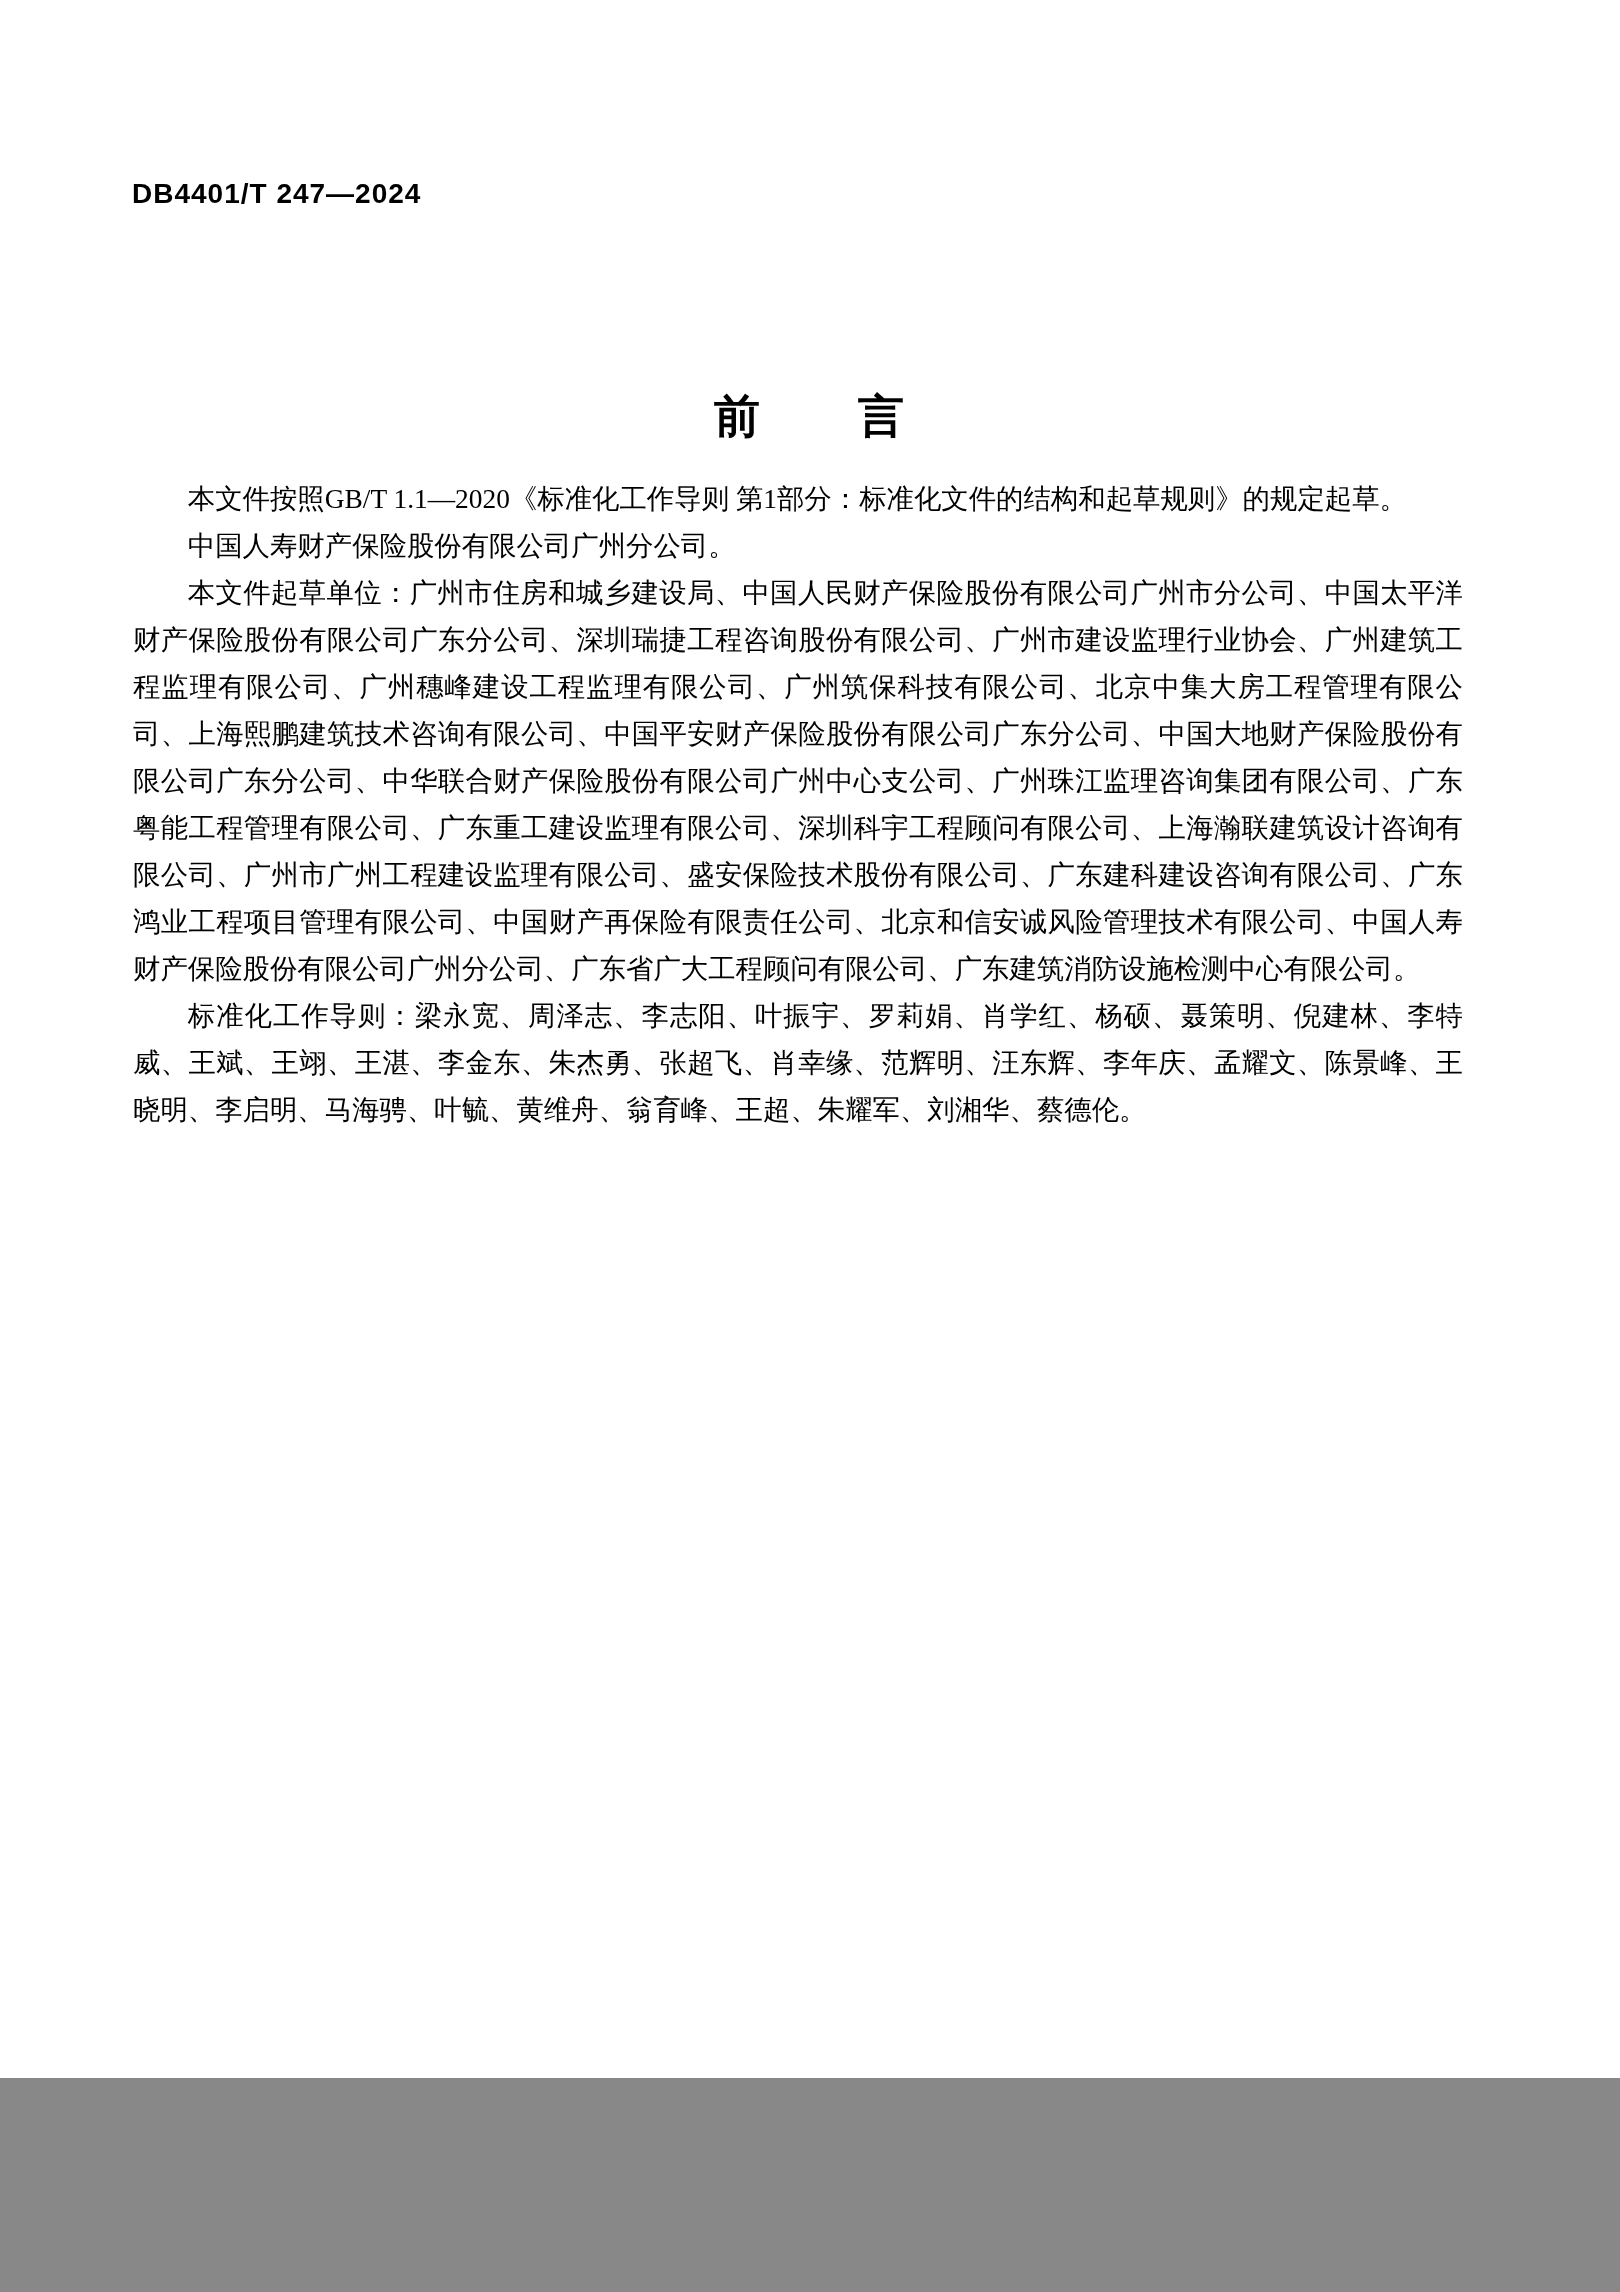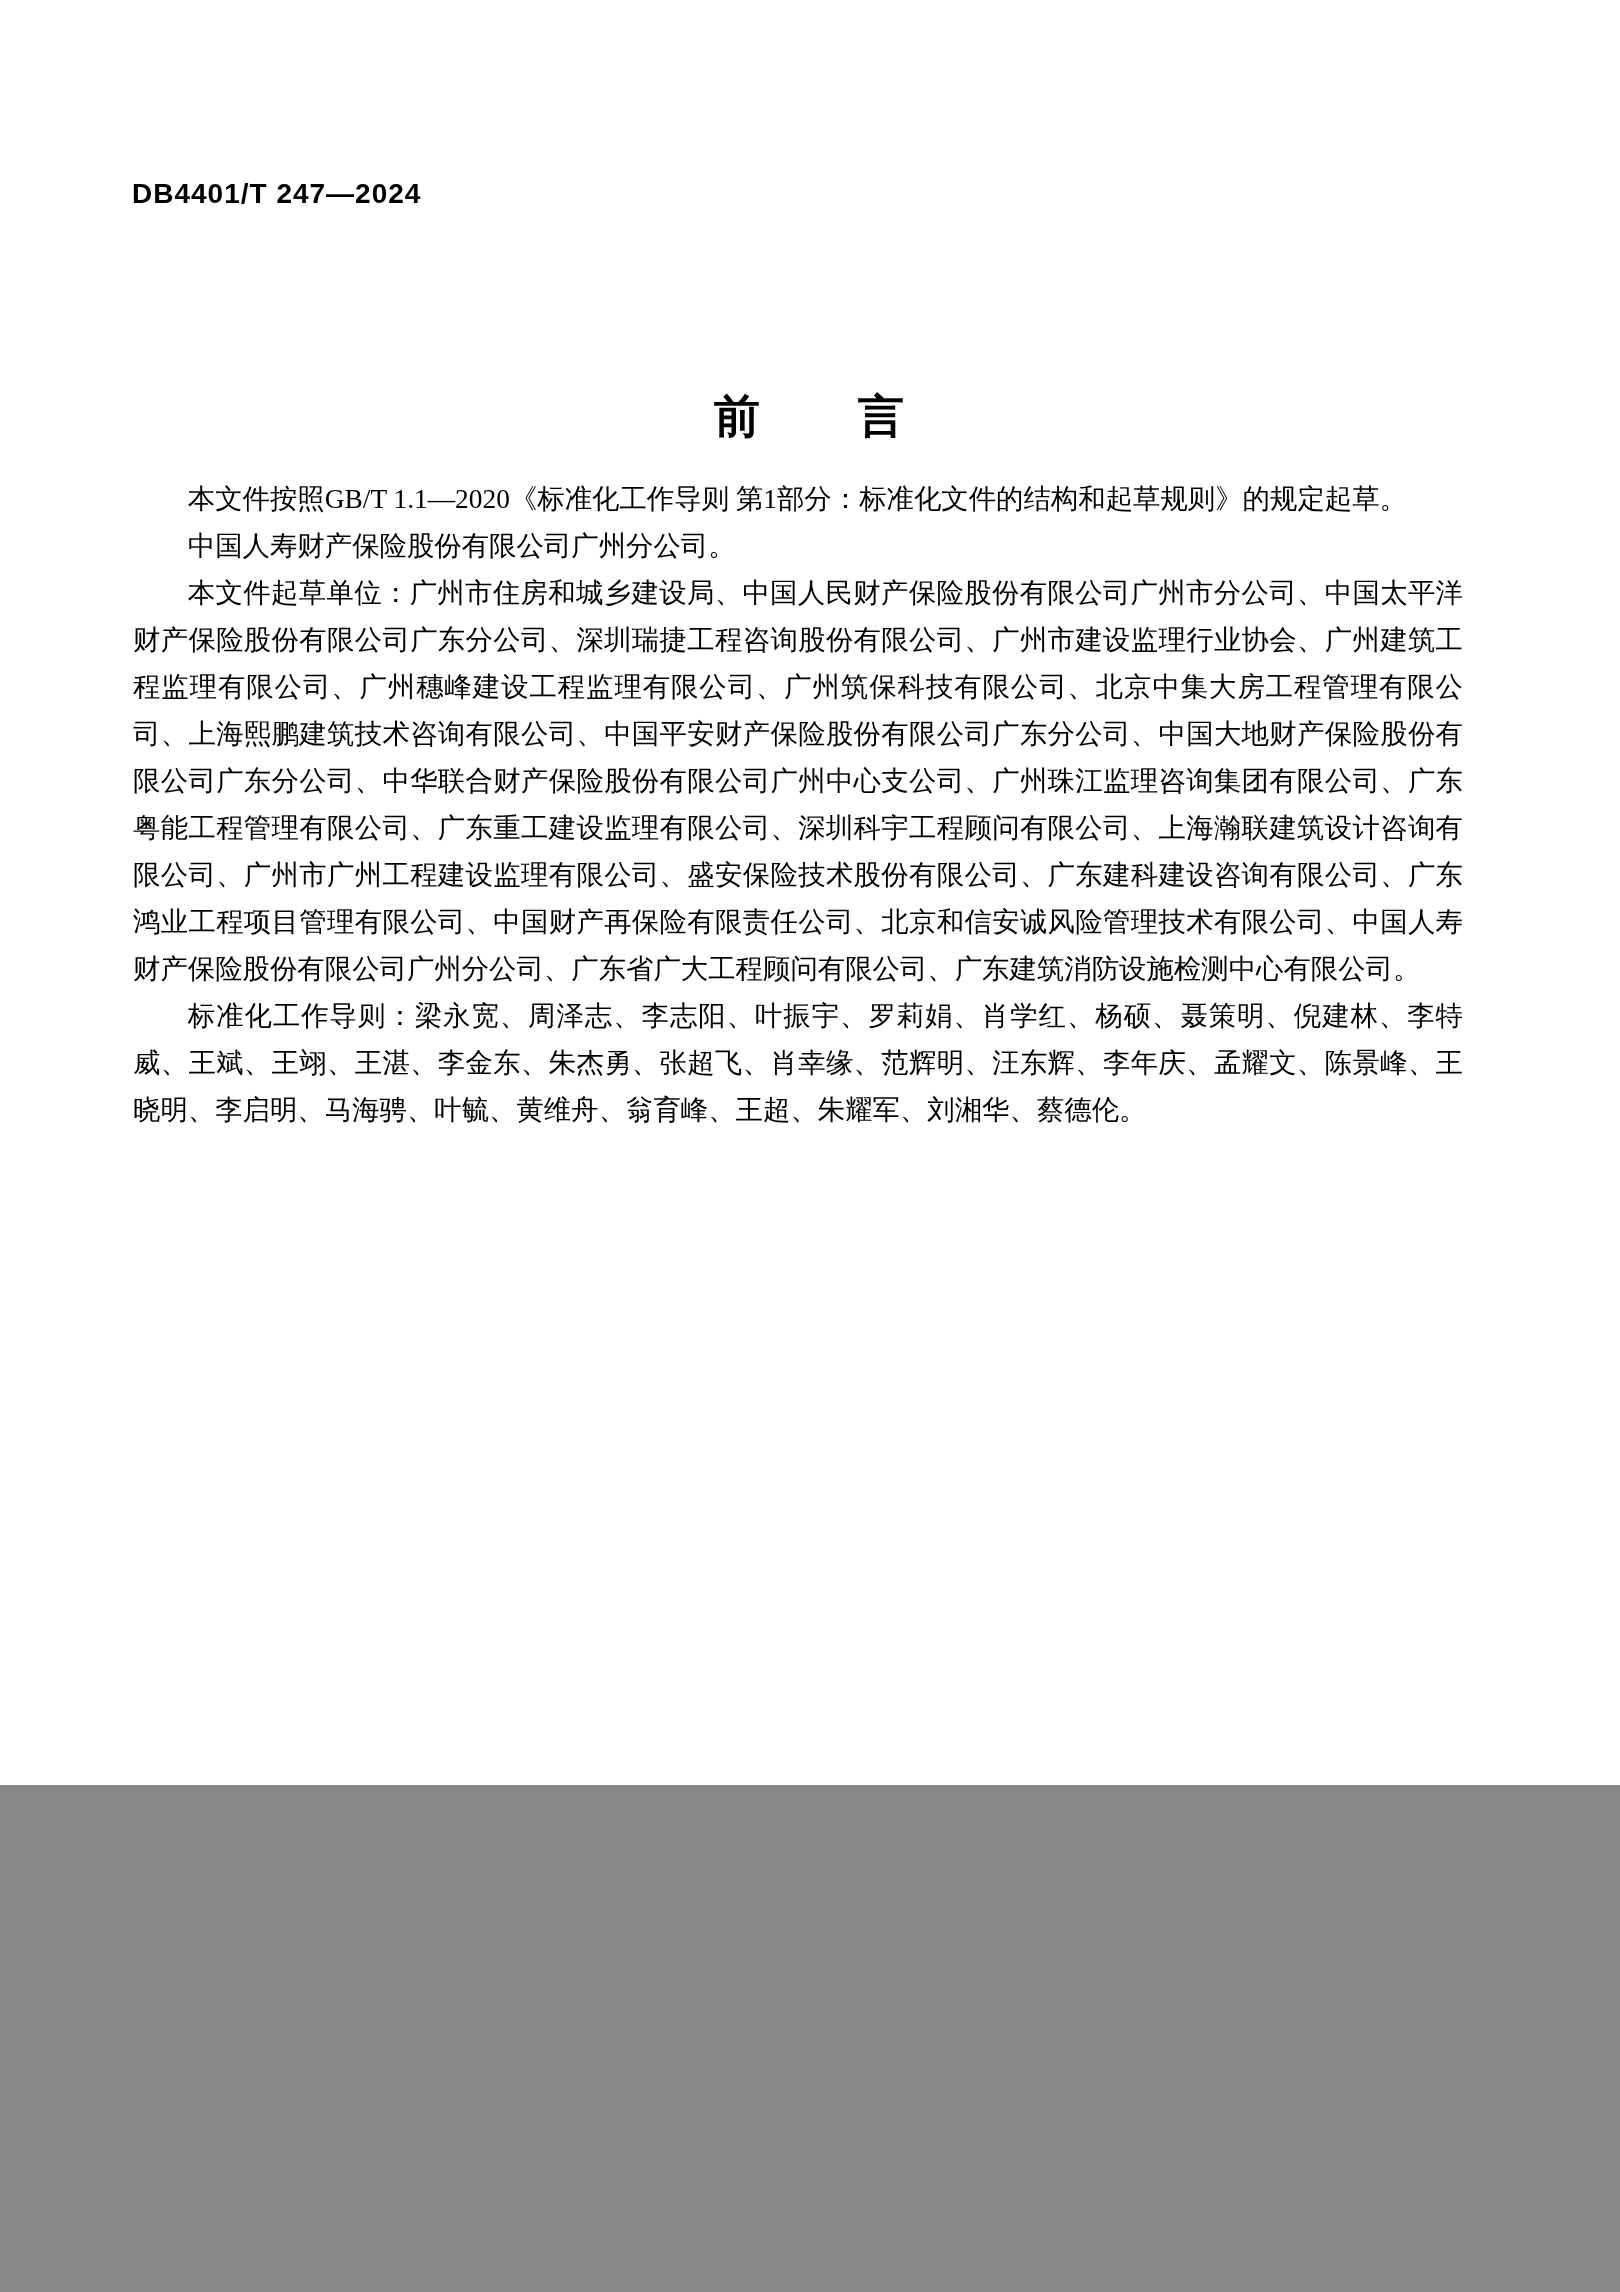--- a/index.html
+++ b/index.html
@@ -3,21 +3,21 @@
 <meta charset="utf-8">
 <style>
   html, body {
     margin: 0;
     padding: 0;
     background: #888;
   }
   .page {
     position: relative;
     width: 1620px;
-    height: 1785px;
+    height: 2078px;
     margin: 0 auto;
     background: #ffffff;
     color: #000000;
     font-family: "Liberation Serif", "DejaVu Serif", serif;
     overflow: hidden;
   }
   .doc-number {
     position: absolute;
     left: 132px;
     top: 178px;

